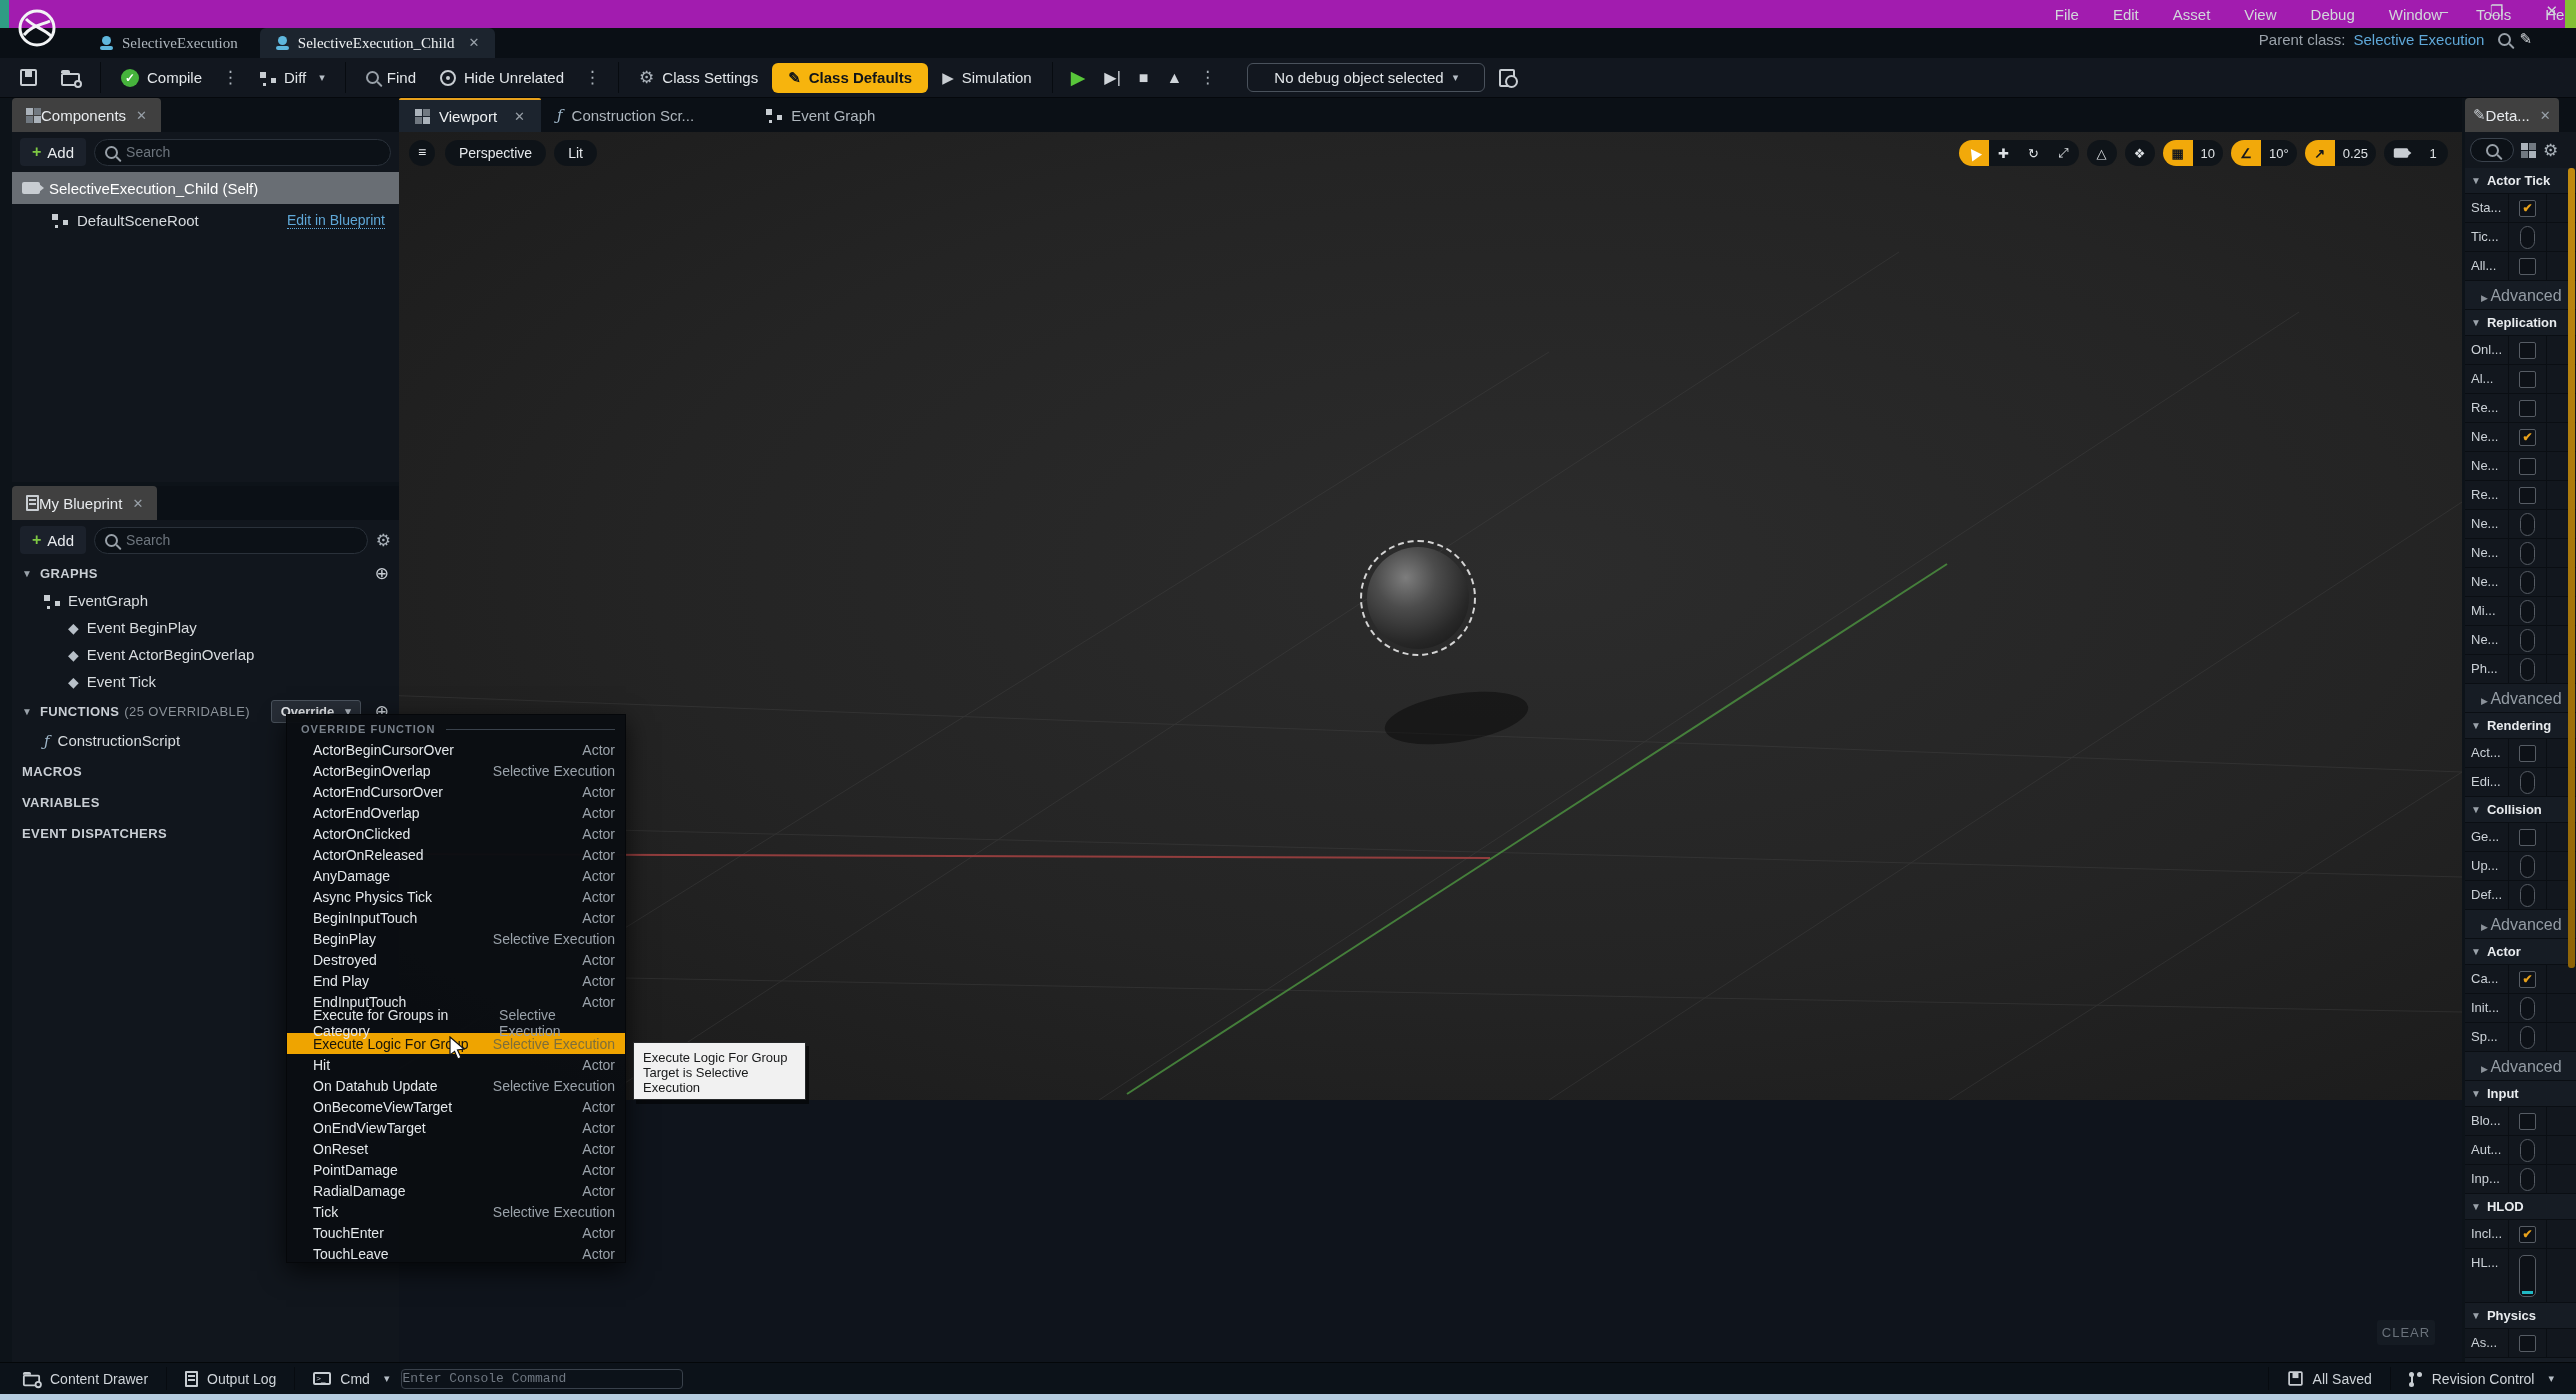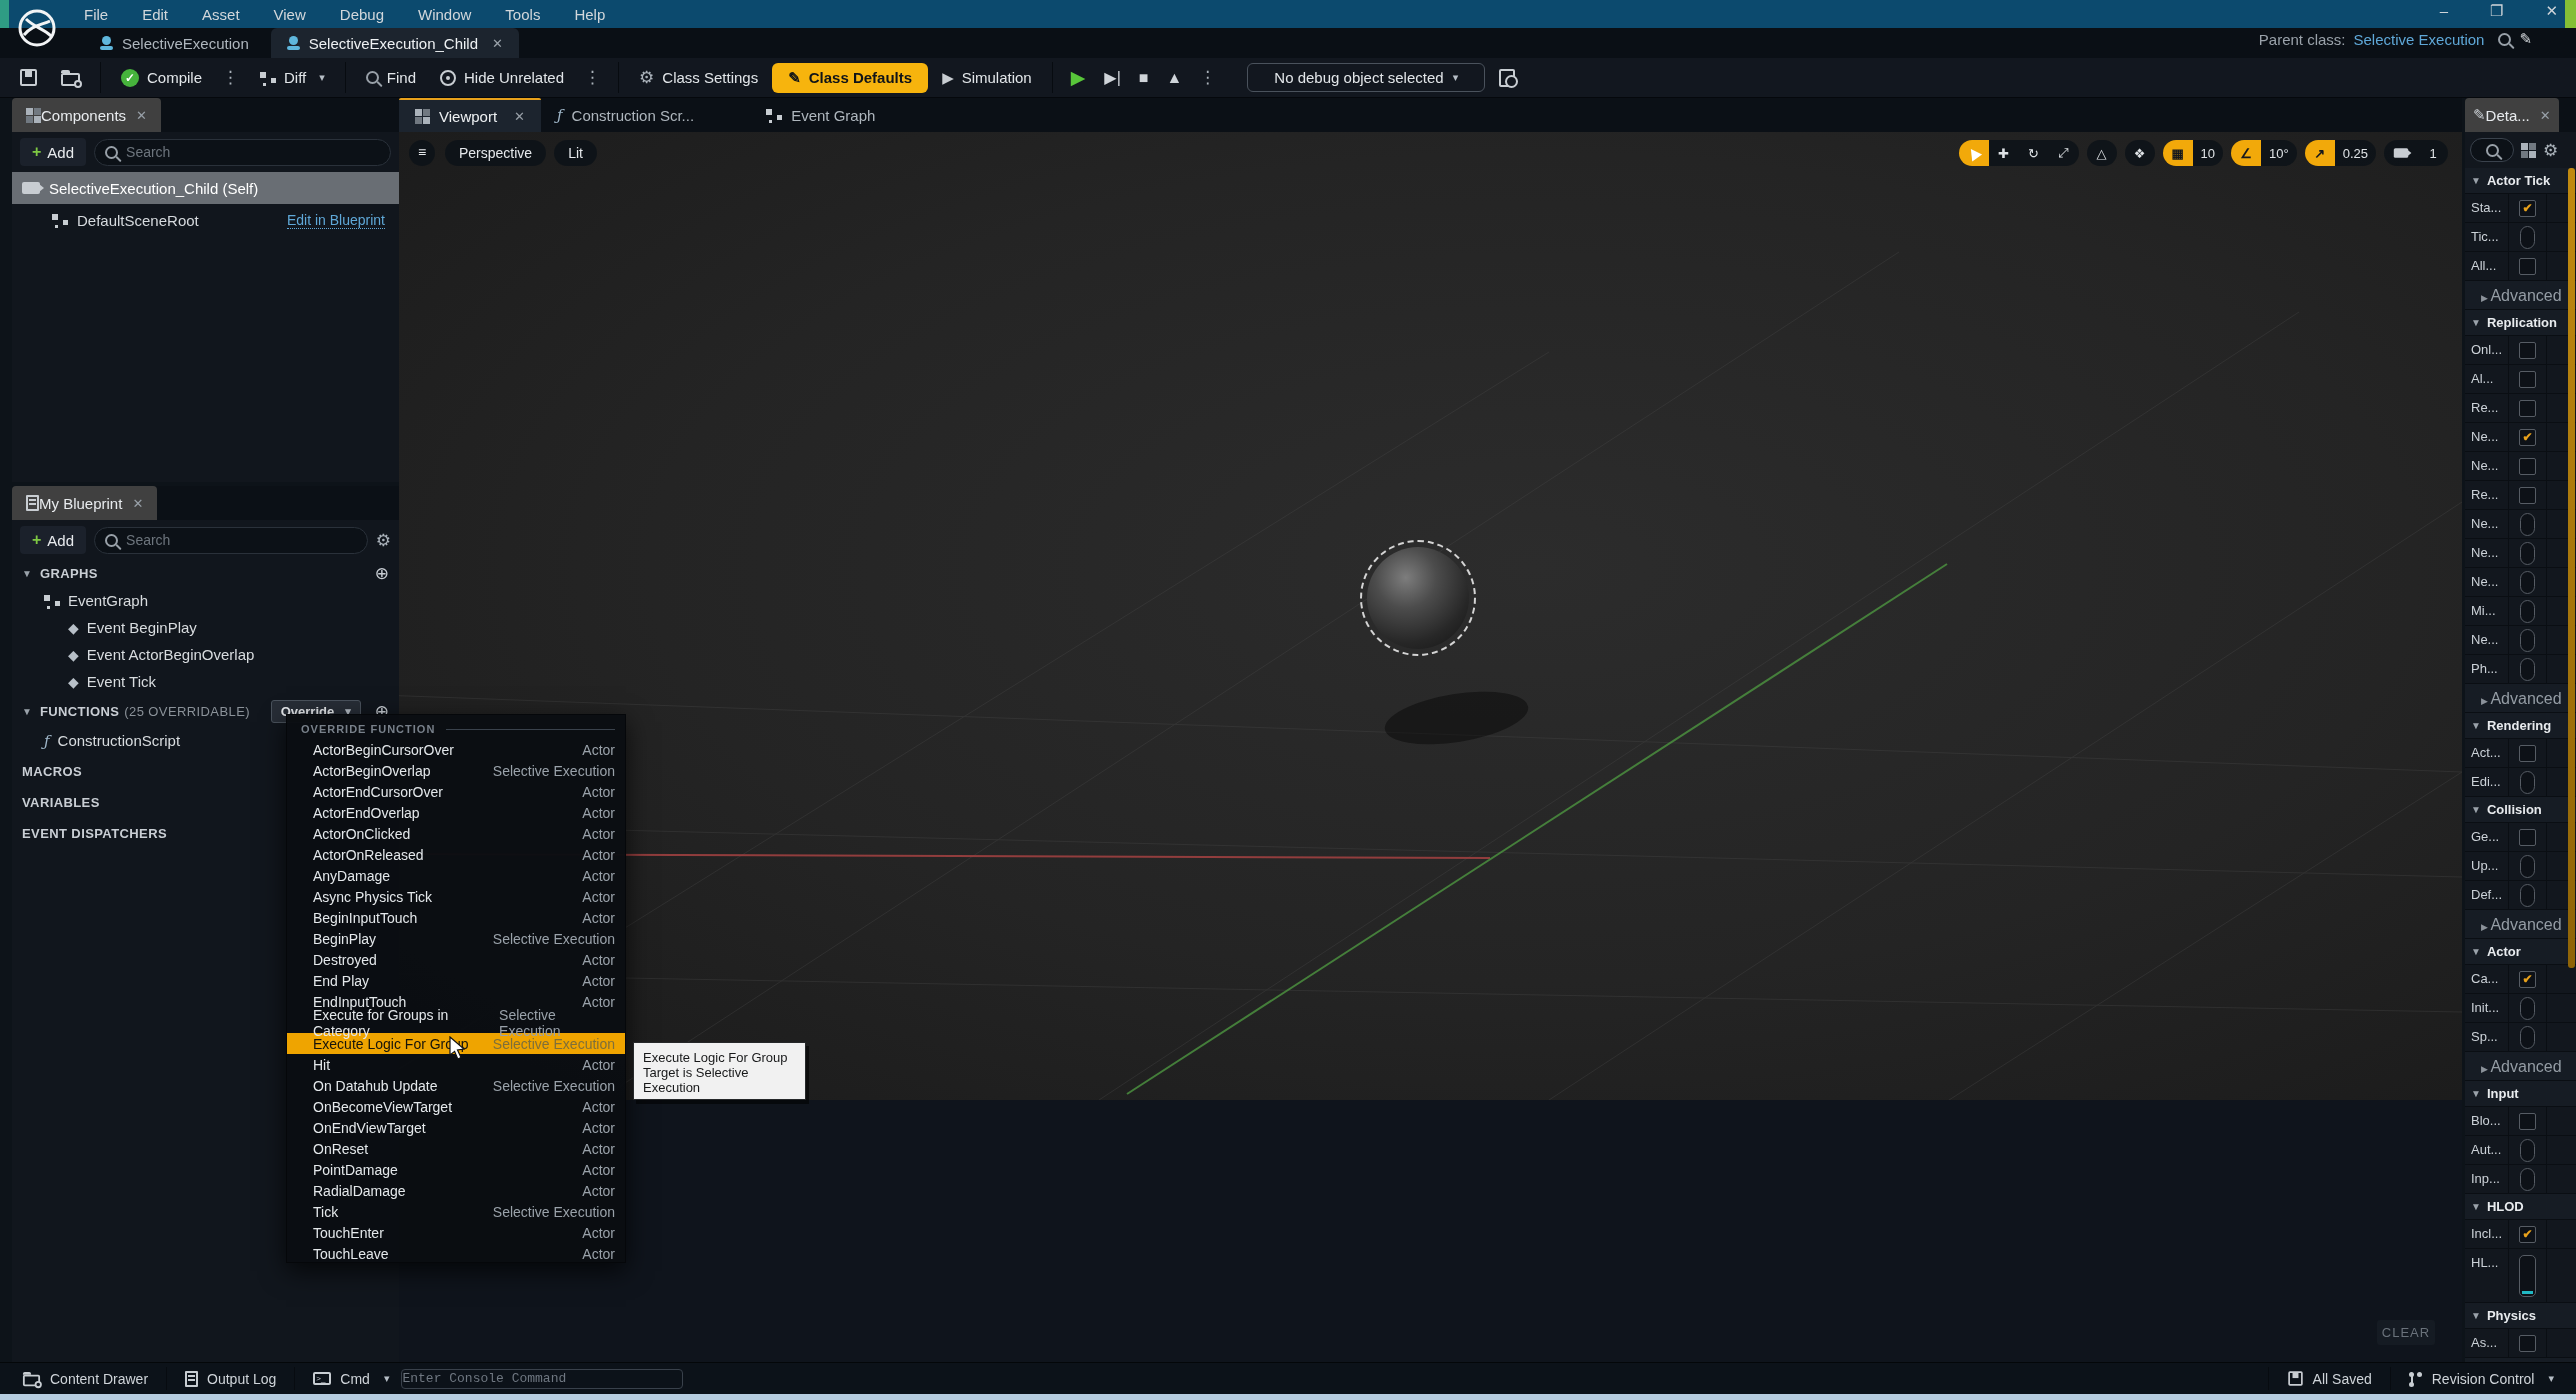--- a/index.html
+++ b/index.html
@@ -43,34 +43,34 @@
   .i-console { width:18px; height:13px; border:2px solid #c8cdd2; border-radius:2px; font-size:8px; line-height:9px; color:#c8cdd2; text-align:left; padding-left:1px;}
   .i-page { width:13px; height:16px; border:2px solid #c8cdd2; border-radius:1px;}
   .i-page::after{ content:''; position:absolute; left:1px; top:2px; width:7px; height:2px; background:#c8cdd2; box-shadow:0 4px 0 #c8cdd2;}
   .i-branch { width:14px; height:16px;}
   .i-branch::before{ content:''; position:absolute; left:0; bottom:0; width:5px; height:5px; border-radius:50%; background:#c8cdd2; box-shadow:8px -10px 0 #c8cdd2, 0 -10px 0 #c8cdd2;}
   .i-branch::after{ content:''; position:absolute; left:2px; bottom:4px; width:2px; height:8px; background:#c8cdd2;}
   .i-magpage { width:16px; height:18px; border:2px solid #c8cdd2; border-radius:2px;}
   .i-magpage::after{ content:''; position:absolute; right:-5px; bottom:-3px; width:9px; height:9px; border:2px solid #c8cdd2; border-radius:50%; background:#12171f;}
 
   
-  #titlebar { position:absolute; left:0; top:0; width:2576px; height:28px; background:#0c4a6e;
-     display:flex; align-items:center; }
+  #titlebar { position:absolute; left:0; top:0; width:2576px; height:28px; background:#a21caf;
+     display:flex; align-items:center;justify-content:flex-end; }
   #ue-logo { position:absolute; left:14px; top:5px; width:46px; height:46px; z-index:5; }
   #menubar { display:flex; gap:34px; margin-left:84px; font-size:15px; color:#d2d7db; }
   #menubar .menu-item { cursor:default; }
   #win-controls { position:absolute; right:18px; top:2px; display:flex; gap:42px; font-size:15px; color:#cfd4d9;}
   .corner-bleed-left { position:absolute; left:0; top:0; width:9px; height:46px; background:#2f9c84; }
   .corner-bleed-right { position:absolute; right:0; top:0; width:11px; height:30px; background:#84bf36; }
   #bottom-bleed { position:absolute; left:0; bottom:0; width:2576px; height:6px; background:#b7cde0; }
 
   
   #asset-tabbar { position:absolute; left:0; top:28px; width:2576px; height:30px; background:#0a0f15;
      display:flex; align-items:flex-end; }
-  .asset-tab { display:flex; align-items:center; gap:8px; height:30px; padding:0 16px; font-size:15px; color:#aeb6bd; margin-left:6px;}
+  .asset-tab { display:flex; align-items:center; gap:8px; height:30px; padding:0 16px; font-size:15px; color:#aeb6bd; margin-left:6px;font-family:Liberation Serif, serif;}
   .asset-tab:first-of-type { margin-left:84px; }
   .asset-tab.active { background:#1c242e; border-radius:6px 6px 0 0; color:#eef1f3; }
   .asset-tab .close { font-size:13px; color:#9aa2aa; margin-left:6px; }
   #parent-class { position:absolute; right:44px; top:30px; display:flex; align-items:center; gap:8px; font-size:15px;}
   #parent-class .pc-label { color:#9aa2aa; }
   #parent-class .pc-value { color:#5fa8d8; }
 
   
   #toolbar { position:absolute; left:0; top:58px; width:2576px; height:40px; background:#12171f;
      border-bottom:1px solid #05080c; display:flex; align-items:center; padding:0 10px; gap:4px; font-size:15px;}

